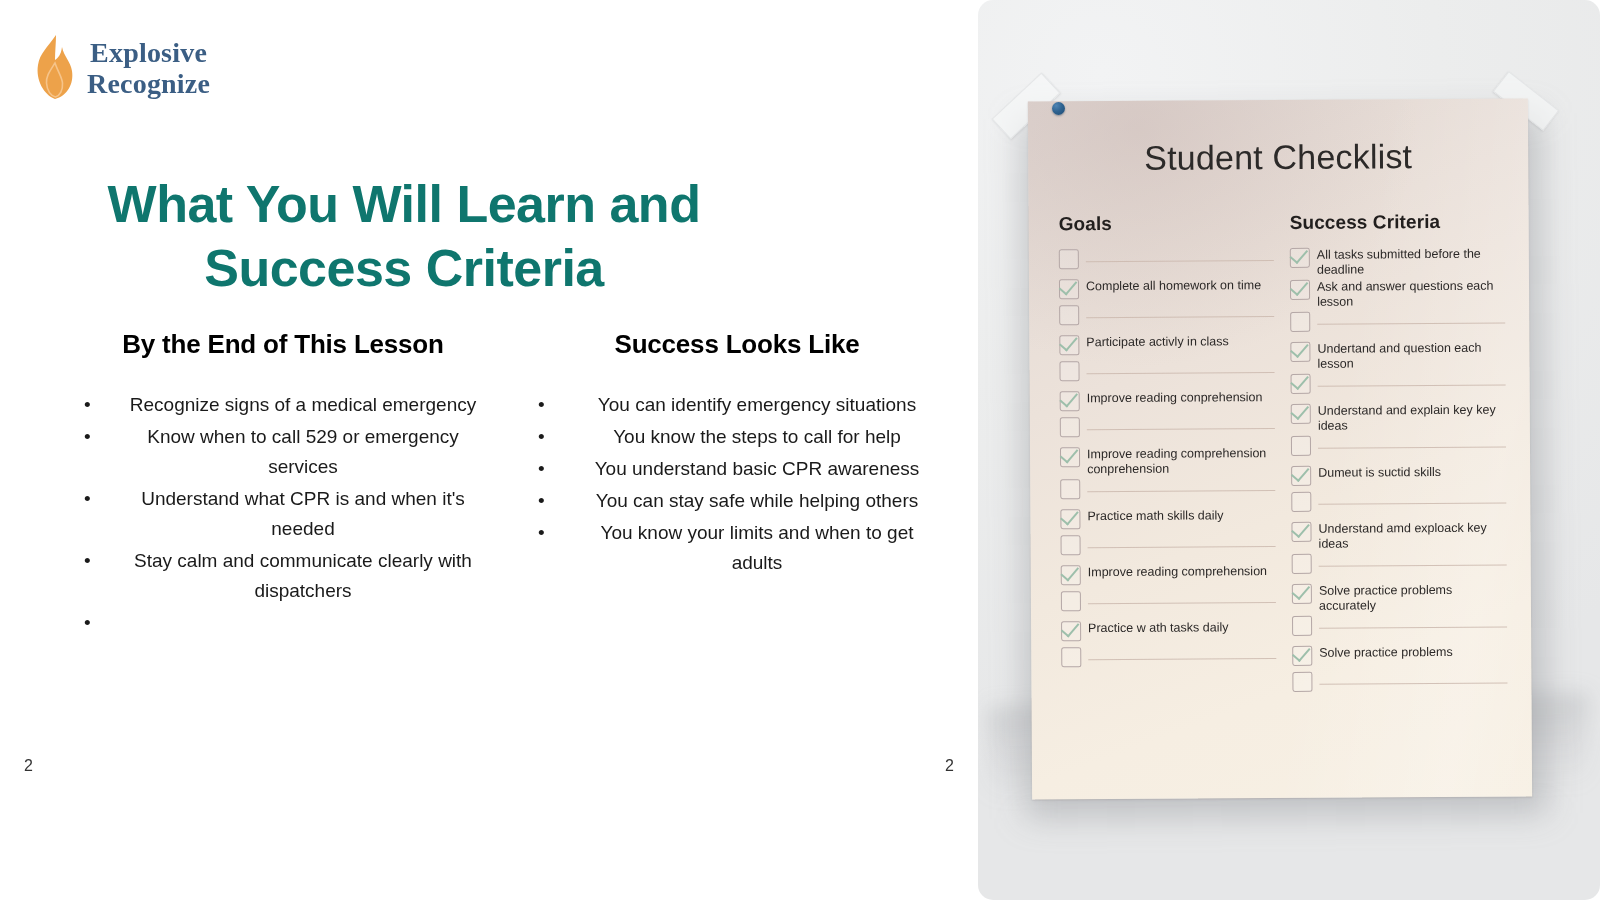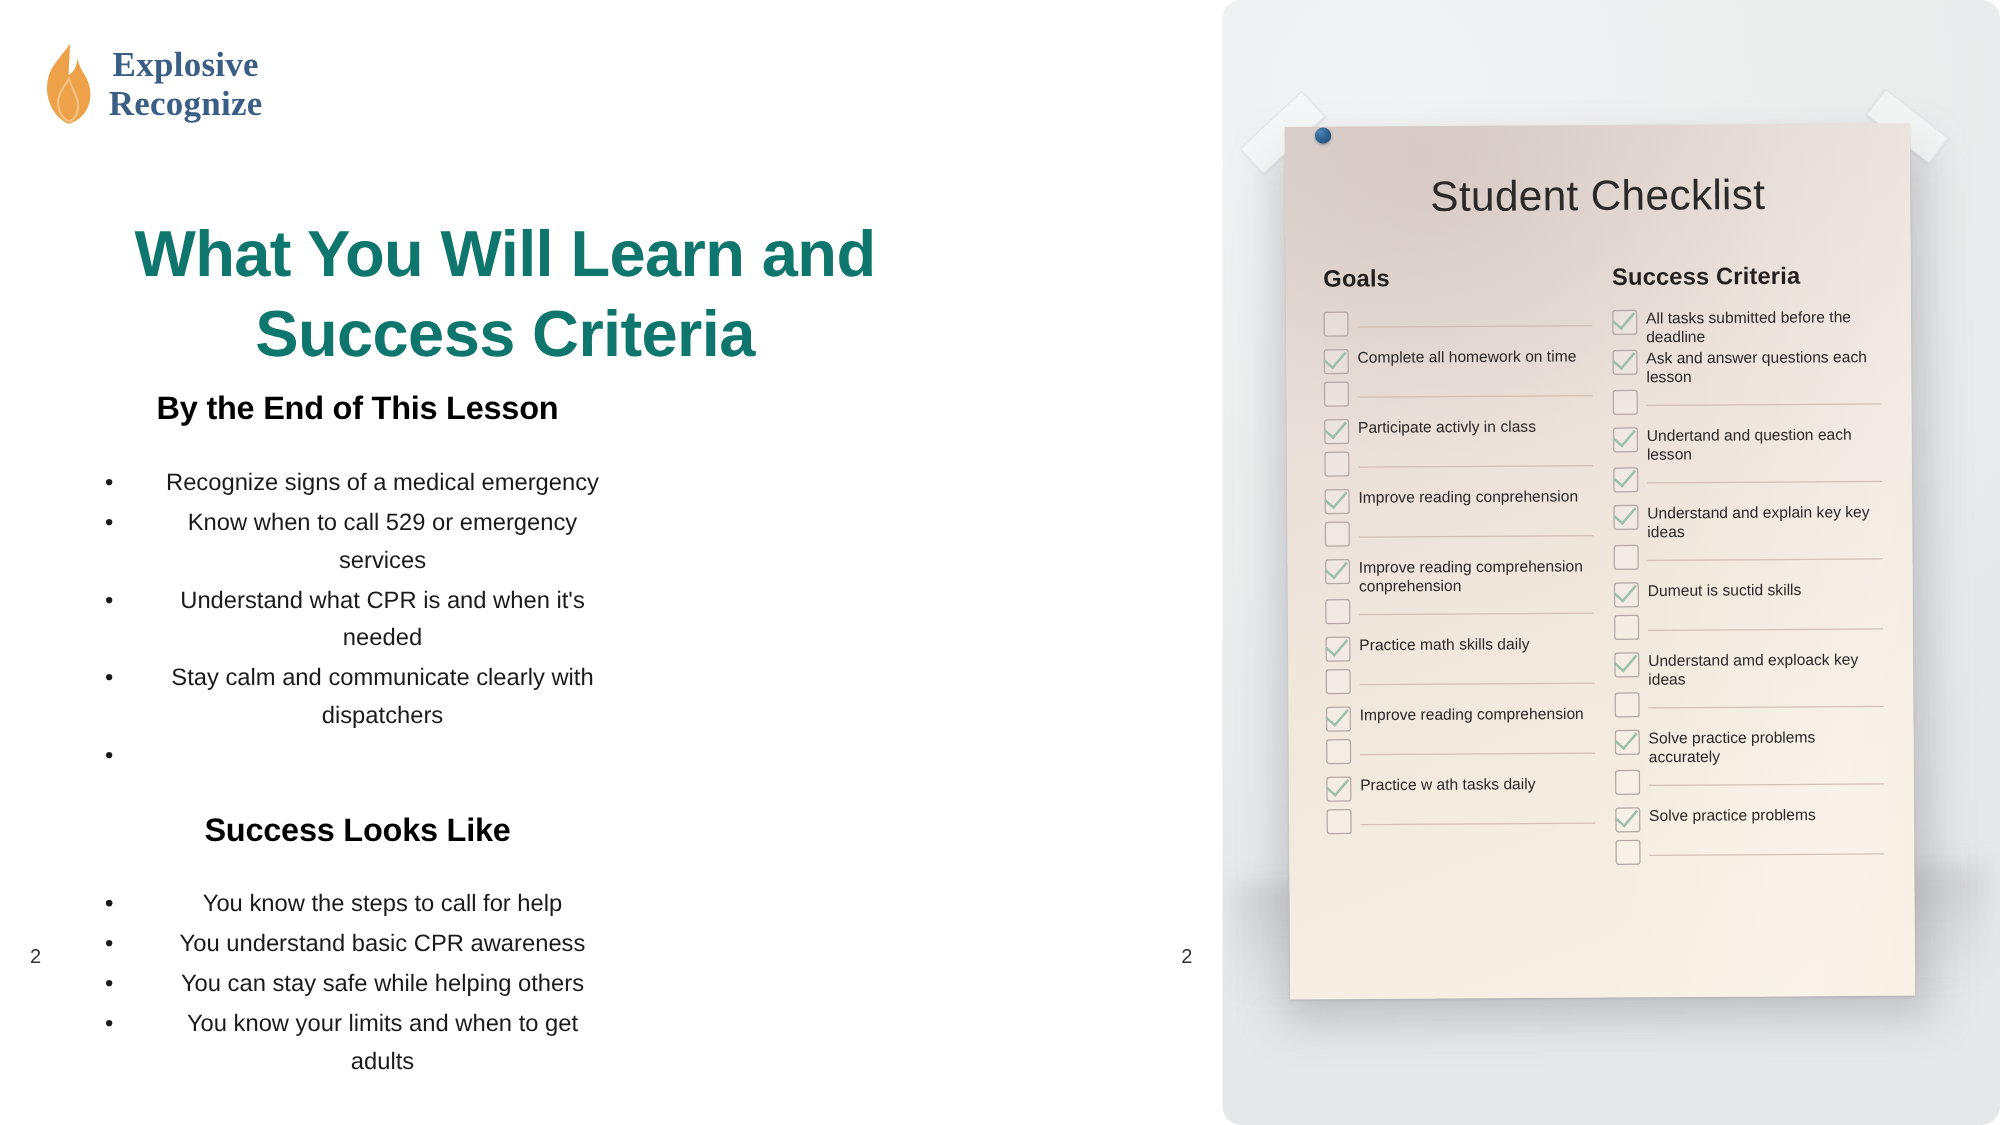--- a/index.html
+++ b/index.html
@@ -64,25 +64,24 @@
     font-size: 52px;
     line-height: 1.23;
     font-weight: 700;
     color: #0f766e;
     letter-spacing: -0.5px;
   }
 
   .columns {
     position: absolute;
     left: 84px;
-    top: 308px;
+    top: 326px;
     width: 852px;
     display: flex;
     gap: 56px;
-    flex-direction: column;
   }
   .col { width: 404px; }
   .col-heading {
     font-size: 26px;
     font-weight: 700;
     line-height: 1.45;
     color: #000;
     margin: 0 0 26px 0;
     letter-spacing: -0.2px;
   }
@@ -332,21 +331,21 @@
           <li><span class="dot">•</span><span>Know when to call 529 or emergency services</span></li>
           <li><span class="dot">•</span><span>Understand what CPR is and when it's needed</span></li>
           <li><span class="dot">•</span><span>Stay calm and communicate clearly with dispatchers</span></li>
           <li><span class="dot">•</span></li>
         </ul>
       </div>
 
       <div class="col col-two">
         <div class="col-heading">Success Looks Like</div>
         <ul class="bullets">
-          <li><span class="dot">•</span></li>
+          <li><span class="dot">•</span><span>You can identify emergency situations</span></li>
           <li><span class="dot">•</span><span>You know the steps to call for help</span></li>
           <li><span class="dot">•</span><span>You understand basic CPR awareness</span></li>
           <li><span class="dot">•</span><span>You can stay safe while helping others</span></li>
           <li><span class="dot">•</span><span>You know your limits and when to get adults</span></li>
         </ul>
       </div>
 
     </div>
 
     <div class="page-num-left">2</div>

